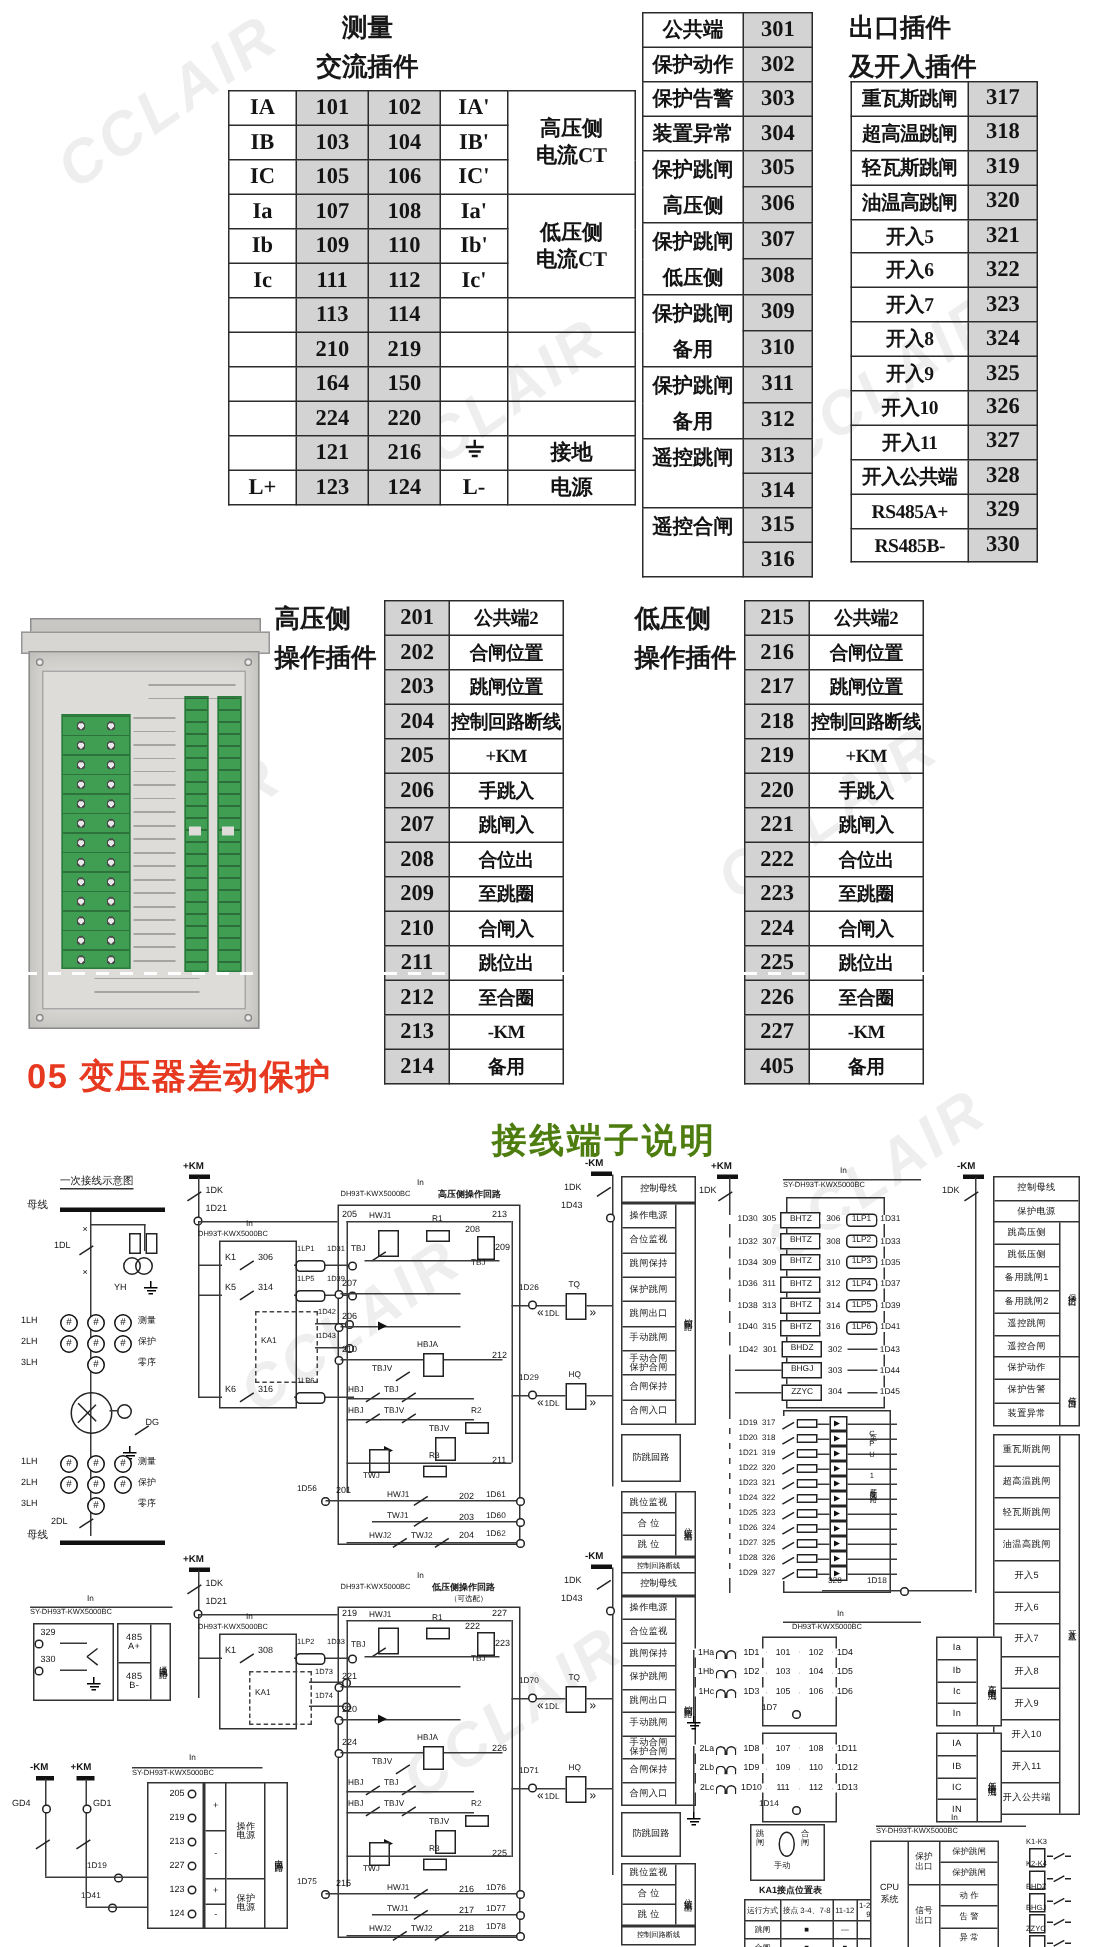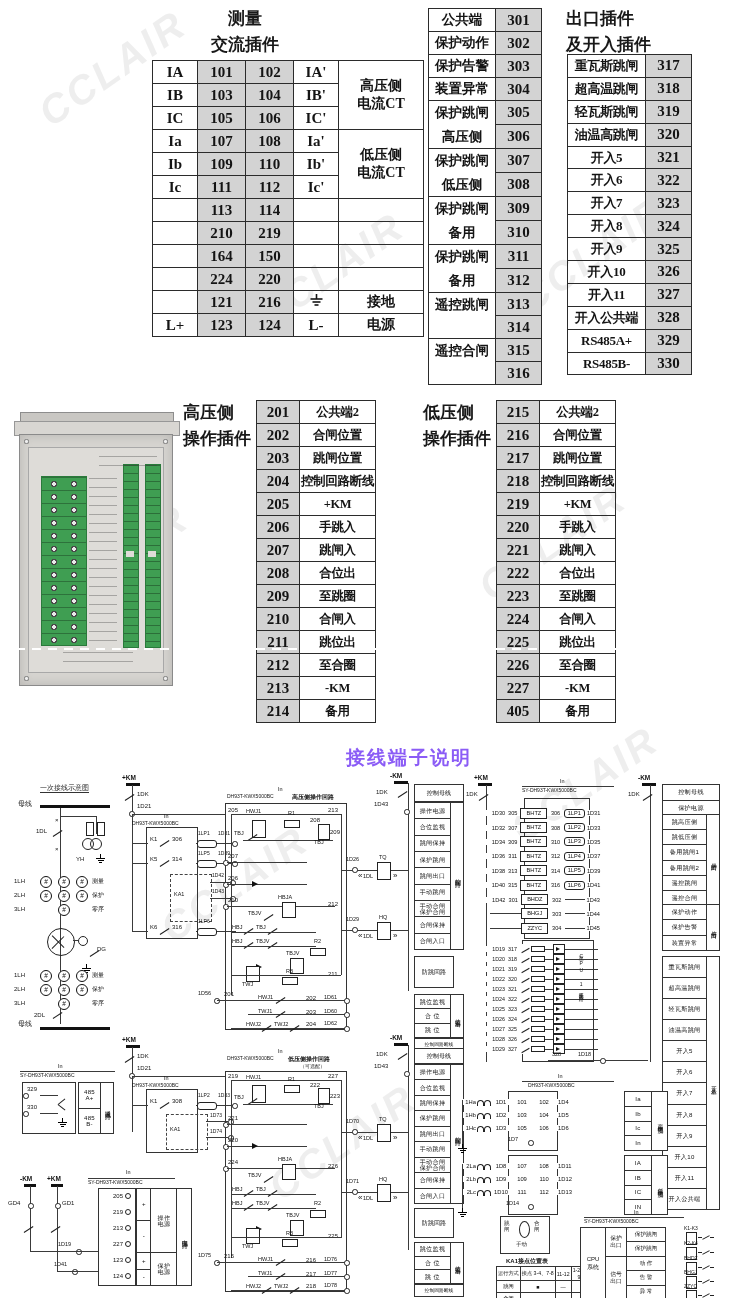--- a/index.html
+++ b/index.html
@@ -21,21 +21,21 @@
   .tb .pair{vertical-align:top;line-height:23.5px;white-space:pre-line;}
   .tc td{height:21.9px;font-size:15px;}
   .tc .lbl{width:77px;font-size:13px;letter-spacing:-0.3px;} .tc .num{width:45px;}
   .td14 td{height:22px;font-size:15px;}
   .td14 .num{width:42px;} .td14 .lbl{width:75px;font-size:12.5px;letter-spacing:-0.3px;}
   .ttitle{position:absolute;font-family:"Liberation Serif",serif;font-weight:bold;font-size:17px;
           line-height:1.55;white-space:pre-line;color:#181818;}
   .pre{white-space:pre-line;}
   
   .redcap{position:absolute;font-size:23px;font-weight:bold;color:#e7391f;font-family:"Liberation Sans",sans-serif;letter-spacing:1px;}
-  .redtitle{position:absolute;font-size:19px;font-weight:bold;color:#8b5cf6;letter-spacing:2px;margin-left:18px;}
+  .redtitle{position:absolute;font-size:23px;font-weight:bold;color:#4d7c0f;letter-spacing:2px;}
   
   #device{position:absolute;left:14px;top:412px;width:166px;height:280px;}
   .dv-cap{position:absolute;left:6px;top:0;width:152px;height:9px;background:#c9c7c3;border:1px solid #8d8d8d;}
   .dv-cap2{position:absolute;left:0;top:9px;width:164px;height:13px;background:#d8d6d2;border:1px solid #979797;}
   .dv-body{position:absolute;left:5px;top:22px;width:152px;height:250px;background:#d6d4d0;border:1px solid #8a8a8a;box-shadow:inset 0 0 12px rgba(0,0,0,0.15);}
   .dv-panel{position:absolute;left:8px;top:12px;width:134px;height:224px;background:#dedcd8;border:1px solid #a8a8a8;}
   .dv-block{position:absolute;left:12px;top:28px;width:44px;height:168px;background:#3f9e52;border:1px solid #2a7a3b;
     background-image:
       repeating-linear-gradient(180deg,rgba(0,0,0,0.28) 0 1px,transparent 1px 13px),
       repeating-radial-gradient(circle at 12px 7px,#e9e9e9 0 2px,#4a4a4a 2px 3px,transparent 3px 100%),
@@ -520,20 +520,21 @@
         <td class="num gray">227</td>
         <td class="lbl">-KM</td>
       </tr>
         <tr>
         <td class="num gray">405</td>
         <td class="lbl">备用</td>
       </tr>
       </tbody>
   </table>
 
+  <div class="redcap" style="left:18px;top:702px;">05 变压器差动保护</div>
   <div class="redtitle" style="left:328px;top:745px;">接线端子说明</div>
   <div class="dashline"></div>
 
   <div id="diagram">
 
     <div class="t t7" style="left:40px;top:14px;border-bottom:1px solid #333;padding-bottom:1px;">一次接线示意图</div>
     <div class="t t7" style="left:18px;top:30px;">母线</div>
     <div class="bar" style="left:40px;top:35px;width:70px;"></div>
     <div class="vl" style="left:60px;top:38px;height:216px;"></div>
     <div class="t" style="left:36px;top:58px;">1DL</div>

